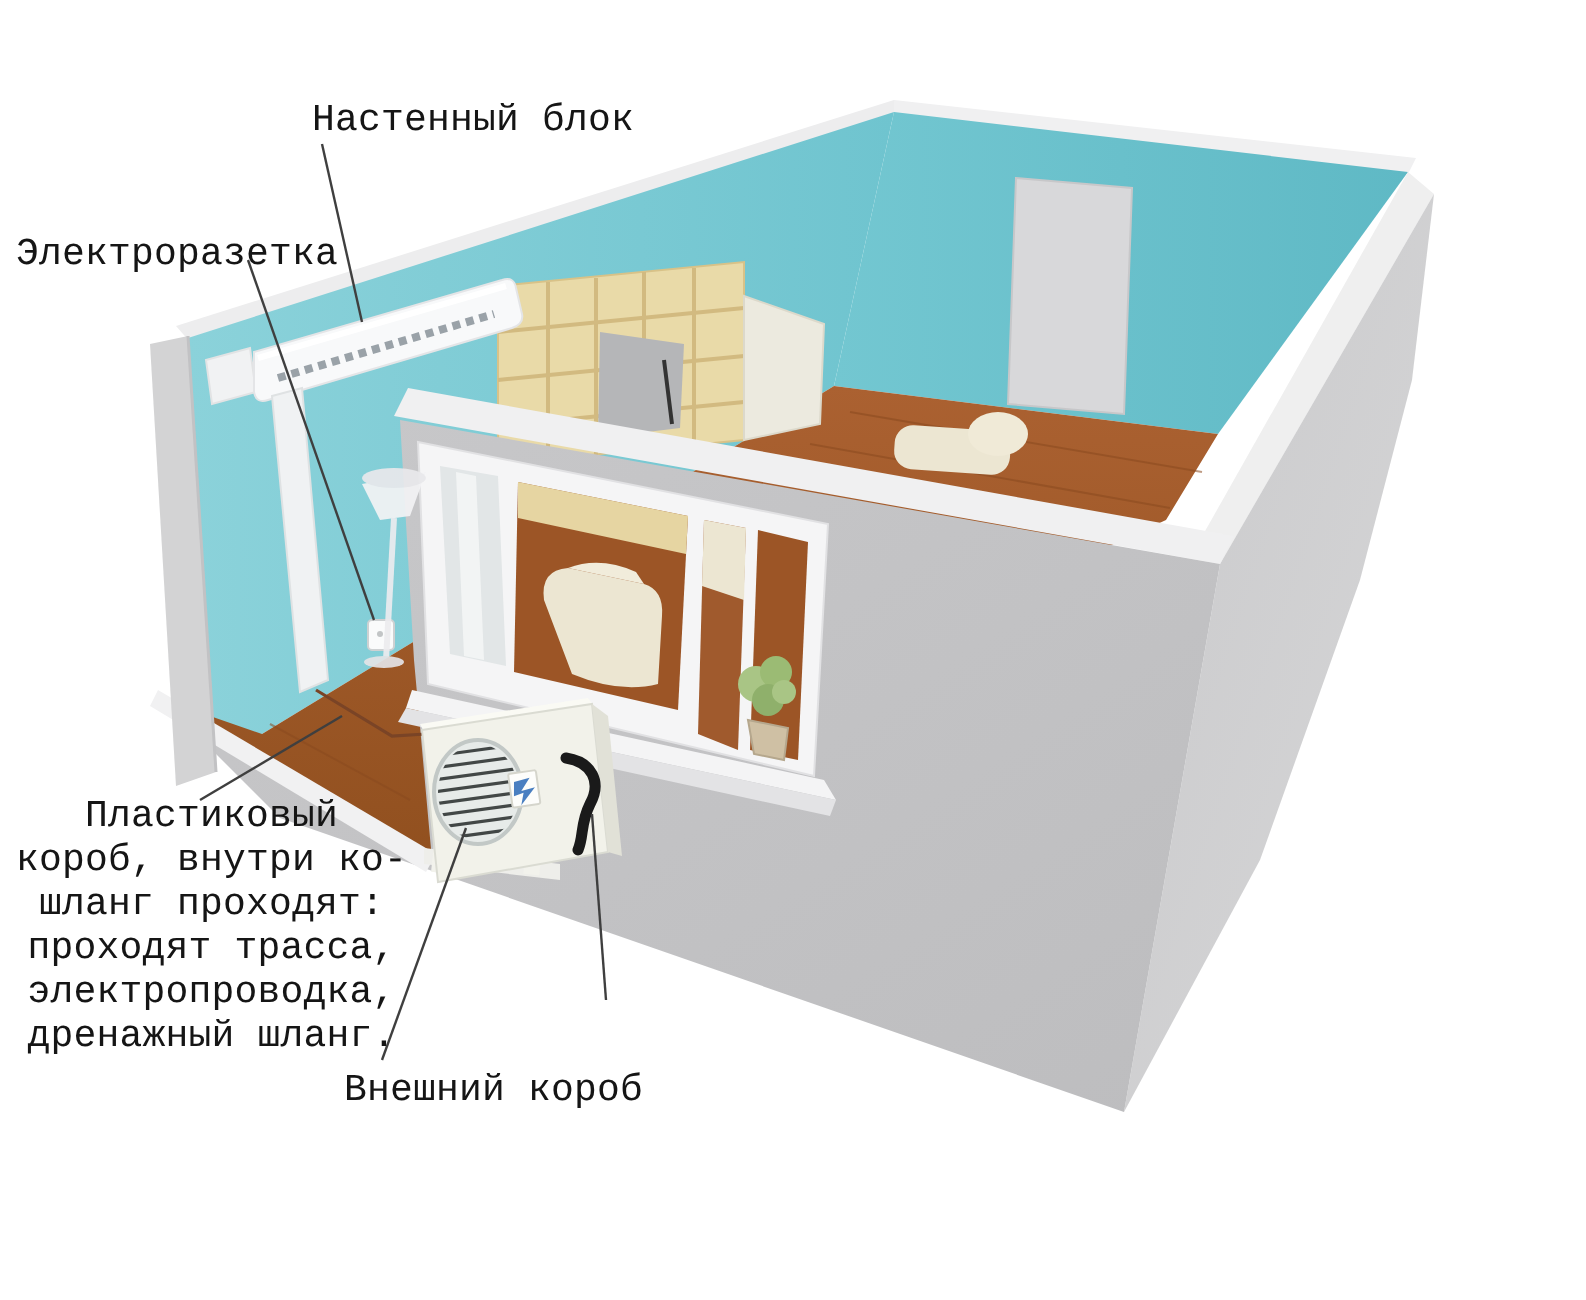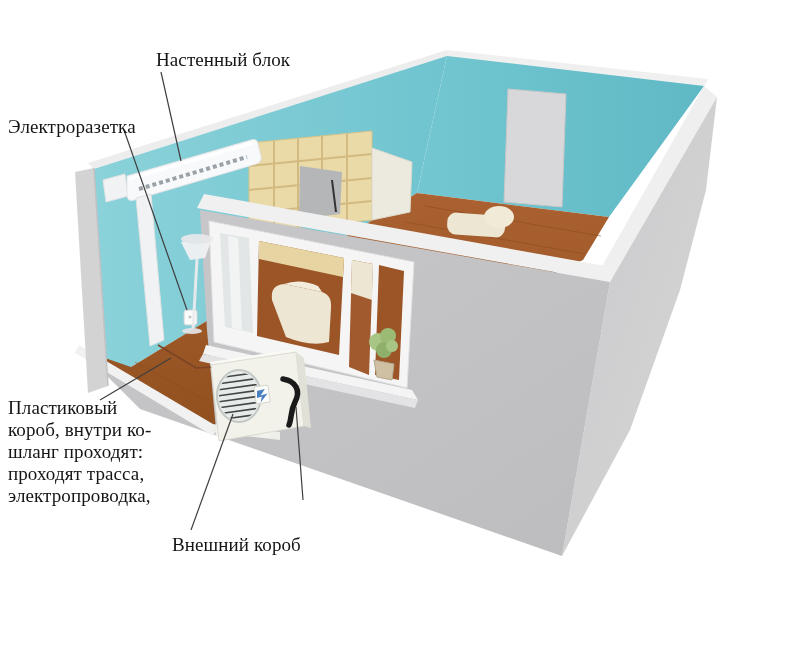--- a/index.html
+++ b/index.html
@@ -10,22 +10,23 @@
     overflow:hidden;
     font-family:"Liberation Serif","DejaVu Serif",serif;
   }
   .stage svg{position:absolute;left:0;top:0;}
   .lbl{
     position:absolute;
     font-size:19px;
     color:#151515;
     white-space:nowrap;
     letter-spacing:0.1px;
+    font-family:Liberation Mono, monospace;
   }
-  .lbl-block span{display:block;line-height:22px;white-space:nowrap;}
+  .lbl-block span{display:block;line-height:22px;white-space:nowrap;text-align:center;}
 </style>
 </head>
 <body>
 
 <div class="stage">
 
   <svg width="793" height="650" viewBox="0 0 793 650">
     <defs>
       <linearGradient id="gLeftWall" x1="0" y1="0" x2="1" y2="0">
         <stop offset="0" stop-color="#8bd2da"></stop>
@@ -196,18 +197,19 @@
   <div class="lbl" style="left:156px;top:49px;">Настенный блок</div>
 
   <div class="lbl" style="left:8px;top:116px;">Электроразетка</div>
 
   <div class="lbl lbl-block" style="left:8px;top:397px;">
     <span>Пластиковый</span>
     <span>короб, внутри ко-</span>
     <span>шланг проходят:</span>
     <span>проходят трасса,</span>
     <span>электропроводка,</span>
+    <span>дренажный шланг.</span>
   </div>
 
   <div class="lbl" style="left:172px;top:534px;">Внешний короб</div>
 
 
 </div>
 
 </body></html>

